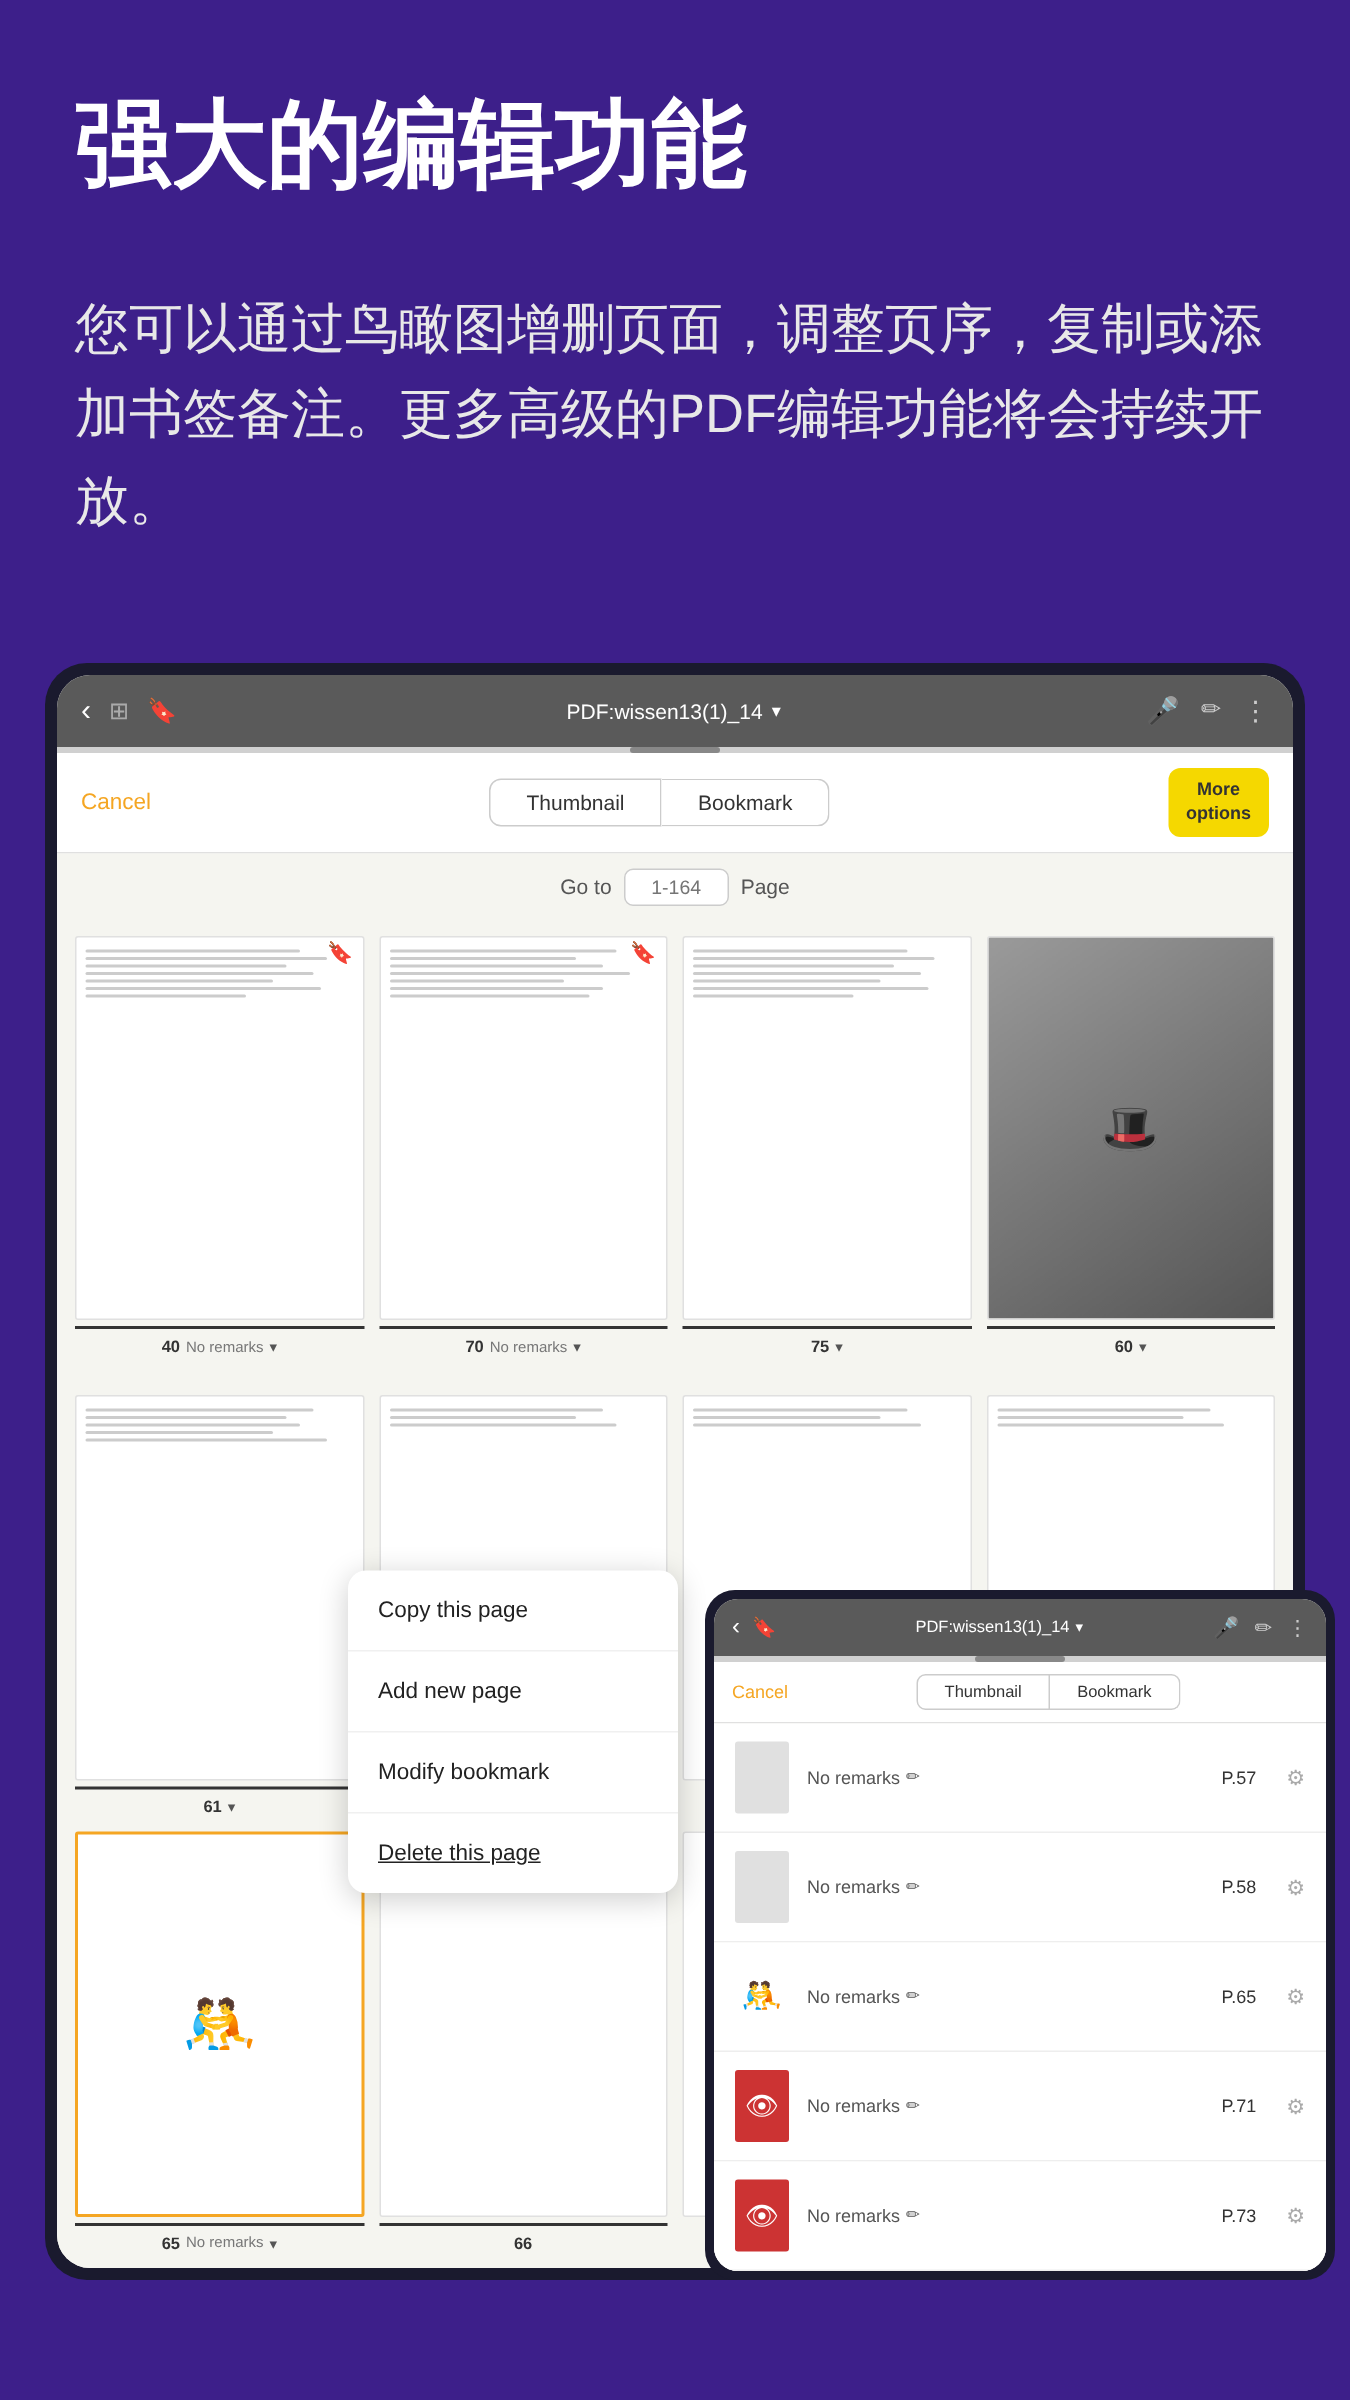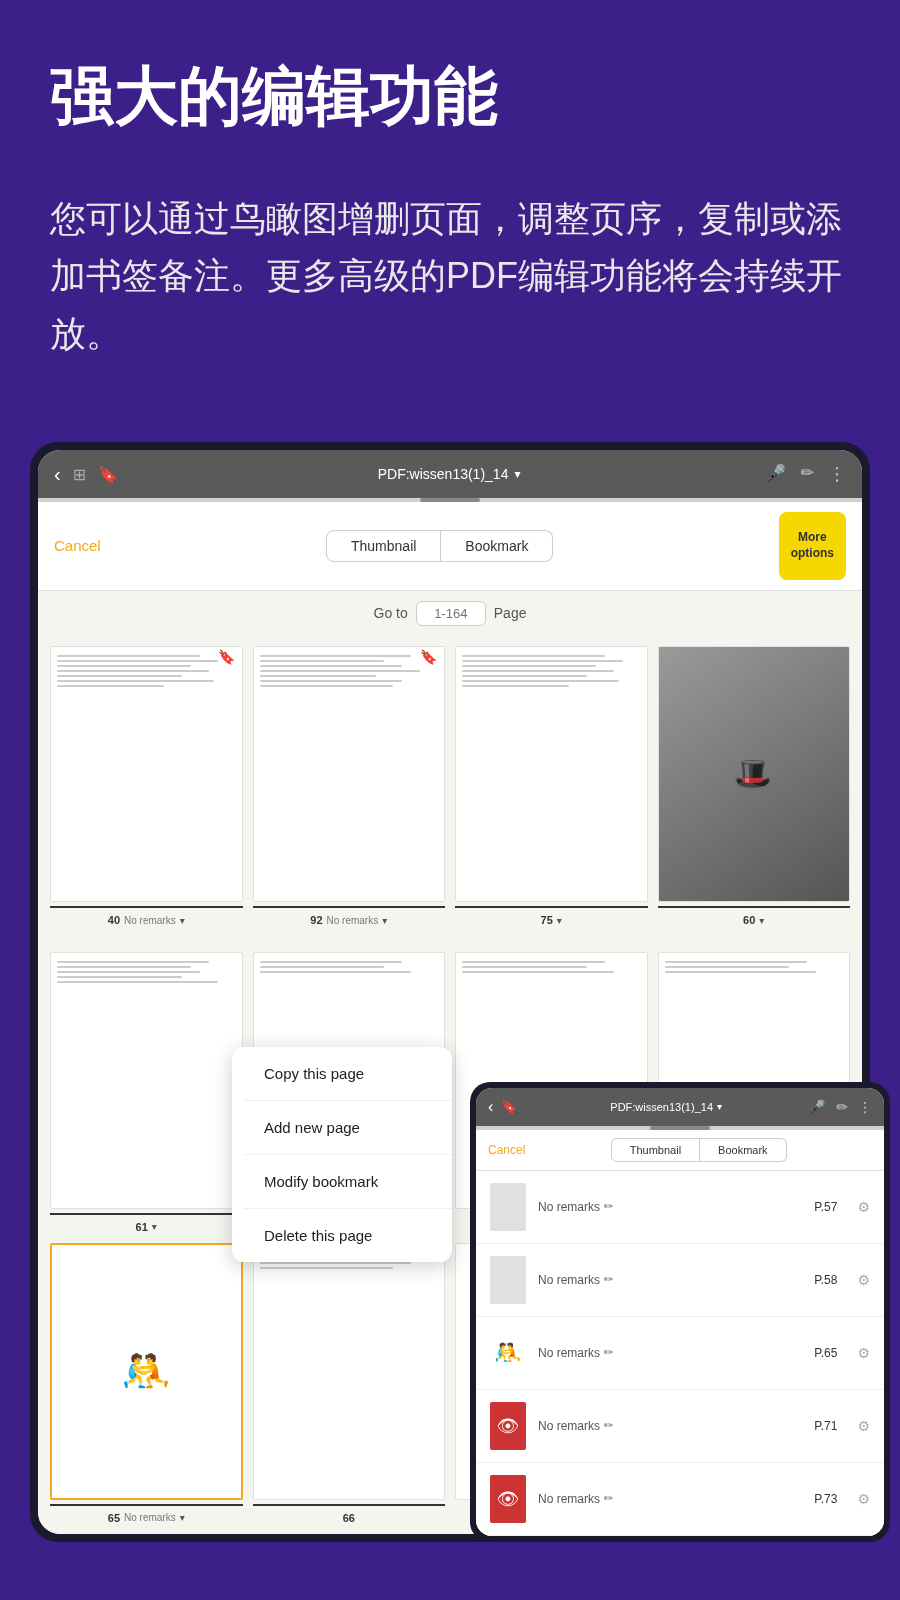--- a/index.html
+++ b/index.html
@@ -127,21 +127,21 @@
     }
     .tab-btn.active {
       background: #ffffff;
       border-color: #cccccc;
     }
     .tab-btn:first-child { border-radius: 8px 0 0 8px; }
     .tab-btn:last-child { border-radius: 0 8px 8px 0; border-left: none; }
     .more-options-btn {
       background: #f5d800;
       color: #333;
-      padding: 18px 12px;
+      padding: 7px 12px;
       border-radius: 8px;
       font-size: 12px;
       font-weight: 600;
       text-align: center;
       line-height: 1.3;
     }
 
     
     .goto-bar {
       background: #f5f5f0;
@@ -231,30 +231,29 @@
     .context-menu {
       background: #ffffff;
       border-radius: 12px;
       box-shadow: 0 4px 20px rgba(0,0,0,0.2);
       position: absolute;
       left: 232px;
       top: 645px;
       width: 220px;
       z-index: 10;
       overflow: hidden;
-      padding-left: 12px;
     }
     .context-menu-item {
       padding: 18px 20px;
       font-size: 15px;
       color: #222;
       border-bottom: 1px solid #f0f0f0;
       cursor: pointer;
     }
-    .context-menu-item:last-child { border-bottom: none; }
+    .context-menu-item:last-child { border-bottom: none; text-decoration: underline; }
 
     
     .thumbs-row2 {
       background: #f5f5f0;
       padding: 16px 12px 10px 12px;
       display: grid;
       grid-template-columns: repeat(4, 1fr);
       gap: 10px;
     }
 
@@ -466,21 +465,21 @@
               <div class="thumb-line" style="width:70%"></div>
               <div class="thumb-line" style="width:80%"></div>
               <div class="thumb-line" style="width:90%"></div>
               <div class="thumb-line" style="width:65%"></div>
               <div class="thumb-line" style="width:80%"></div>
               <div class="thumb-line" style="width:75%"></div>
             </div>
           </div>
           <div class="thumb-underline"></div>
           <div class="thumb-label">
-            <span class="thumb-label-num">92</span>
+            <span class="thumb-label-num">70</span>
             <span style="font-size:10px;color:#777;">No remarks</span>
             <span class="thumb-dropdown">▾</span>
           </div>
         </div>
 
         <div class="thumb-item">
           <div class="thumb-img">
             <div class="thumb-text-lines">
               <div class="thumb-line" style="width:80%"></div>
               <div class="thumb-line" style="width:90%"></div>

